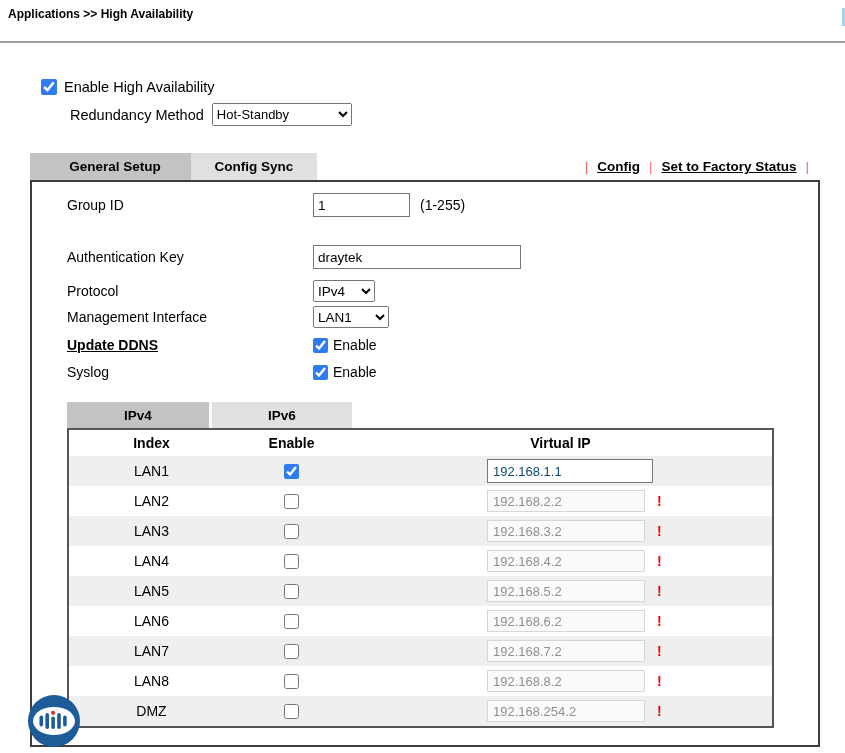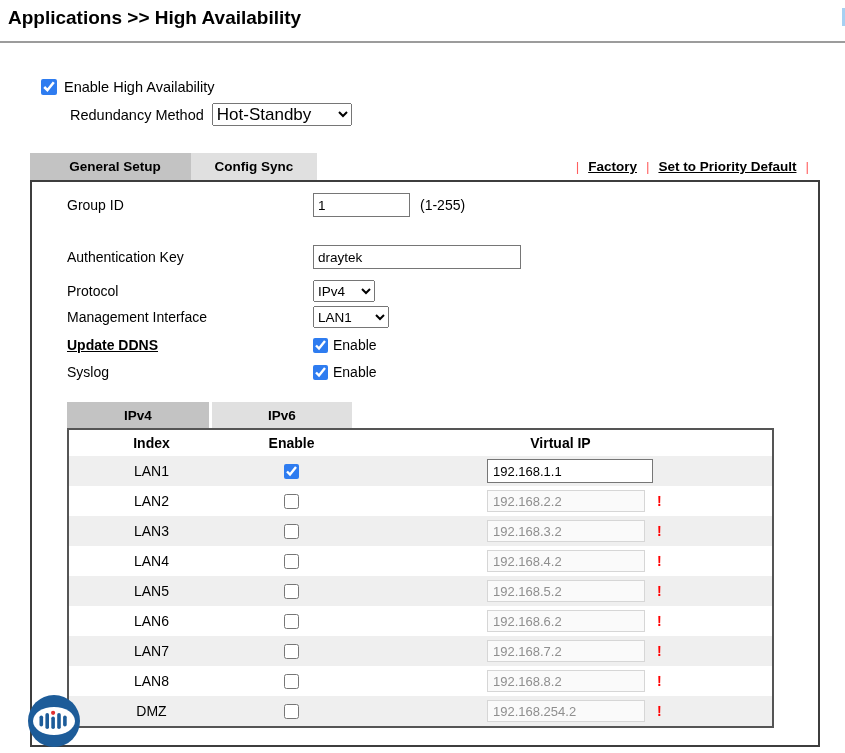--- a/index.html
+++ b/index.html
@@ -1,26 +1,26 @@
 <!DOCTYPE html>
 <html><head>
 <meta charset="utf-8">
 <style>
   * { box-sizing: border-box; }
   html,body { margin:0; padding:0; background:#fff; }
   body { font-family:"Liberation Sans", sans-serif; color:#000; }
   .stage { position:relative; width:845px; height:753px; background:#fff; overflow:hidden; }
 
-  .breadcrumb { position:absolute; left:8px; top:7px; font-size:19px; font-weight:bold;text-align:center; }
+  .breadcrumb { position:absolute; left:8px; top:7px; font-size:12px; font-weight:bold;text-align:center; }
   .top-rule { position:absolute; left:0; top:41px; width:845px; height:2px; background:#9c9c9c; }
 
   .enable-row { position:absolute; left:4px; top:79px; display:flex; align-items:center; font-size:14.5px;margin-left:37px; }
   .enable-row input { width:16px; height:16px; margin:0 7px 0 0; accent-color:#2e7cf0; }
   .redundancy-row { position:absolute; left:30px; top:103px; display:flex; align-items:center; font-size:14.5px;margin-left:40px; }
-  .redundancy-row select { margin-left:8px; width:140px; height:23px; font-size:17px; font-family:"Liberation Sans",sans-serif; }
+  .redundancy-row select { margin-left:8px; width:140px; height:23px; font-size:13px; font-family:"Liberation Sans",sans-serif; }
 
   .tab-bar { position:absolute; left:0; top:153px; width:845px; height:27px; }
   .tab { position:absolute; top:0; height:27px; display:flex; align-items:center; justify-content:center;
          font-size:13.5px; font-weight:bold; cursor:pointer; }
   .tab.active { background:#c3c3c3; }
   .tab.inactive { background:#e0e0e0; }
   .tab-general { left:30px; width:170px; }
   .tab-config { left:191px; width:126px; }
 
   .quick-links { position:absolute; top:0; right:27px; height:27px; display:flex; align-items:center;
@@ -53,21 +53,21 @@
   .vip-table { position:absolute; left:35px; top:246px; width:707px; border:2px solid #555; background:#fff; }
   .thead { display:flex; height:26px; align-items:center; font-weight:bold; font-size:14px; }
   .trow { display:flex; height:30px; align-items:center; font-size:14px; }
   .trow.striped { background:#efefef; }
   .cell { display:flex; align-items:center; justify-content:center; height:100%; }
   .col-index { flex:0 0 165px; }
   .col-enable { flex:0 0 115px; }
   .col-vip { flex:1 1 auto; justify-content:flex-start; padding-left:138px; }
   .trow input[type=checkbox] { width:15px; height:15px; accent-color:#2e7cf0; margin:0; }
   .ip-input { width:166px; height:24px; border:1px solid #767676; font-size:13px; padding:0 5px;
-              font-family:"Liberation Sans",sans-serif; color:#000000; background:#fff; }
+              font-family:"Liberation Sans",sans-serif; color:#0c4a6e; background:#fff; }
   .ip-input.ip-disabled { width:158px; height:22px; border:1px solid #d6d6d6; background:#fafafa; color:#8f8f8f; }
   .warn { color:#f00; font-weight:bold; margin-left:12px; font-size:14px; }
 
   .logo { position:absolute; left:27px; top:694px; width:54px; height:54px; }
   .edge-sliver { position:absolute; right:0; top:8px; width:3px; height:18px; background:#a6d0f2; }
 </style>
 </head>
 <body>
 
 <div class="stage">
@@ -86,23 +86,23 @@
     <select>
       <option>Hot-Standby</option>
     </select>
   </div>
 
   <div class="tab-bar">
     <div class="tab active tab-general">General Setup</div>
     <div class="tab inactive tab-config">Config Sync</div>
     <div class="quick-links">
       <span class="pipe">|</span>
-      <a>Factory</a>
+      <a>Config</a>
       <span class="pipe">|</span>
-      <a>Set to Priority Default</a>
+      <a>Set to Factory Status</a>
       <span class="pipe">|</span>
     </div>
   </div>
 
   <div class="main-box">
 
     <div class="frow" style="top:10px;">
       <span class="flabel">Group ID</span>
       <input type="text" class="in-group" value="1" style="">
       <span class="hint">(1-255)</span>

